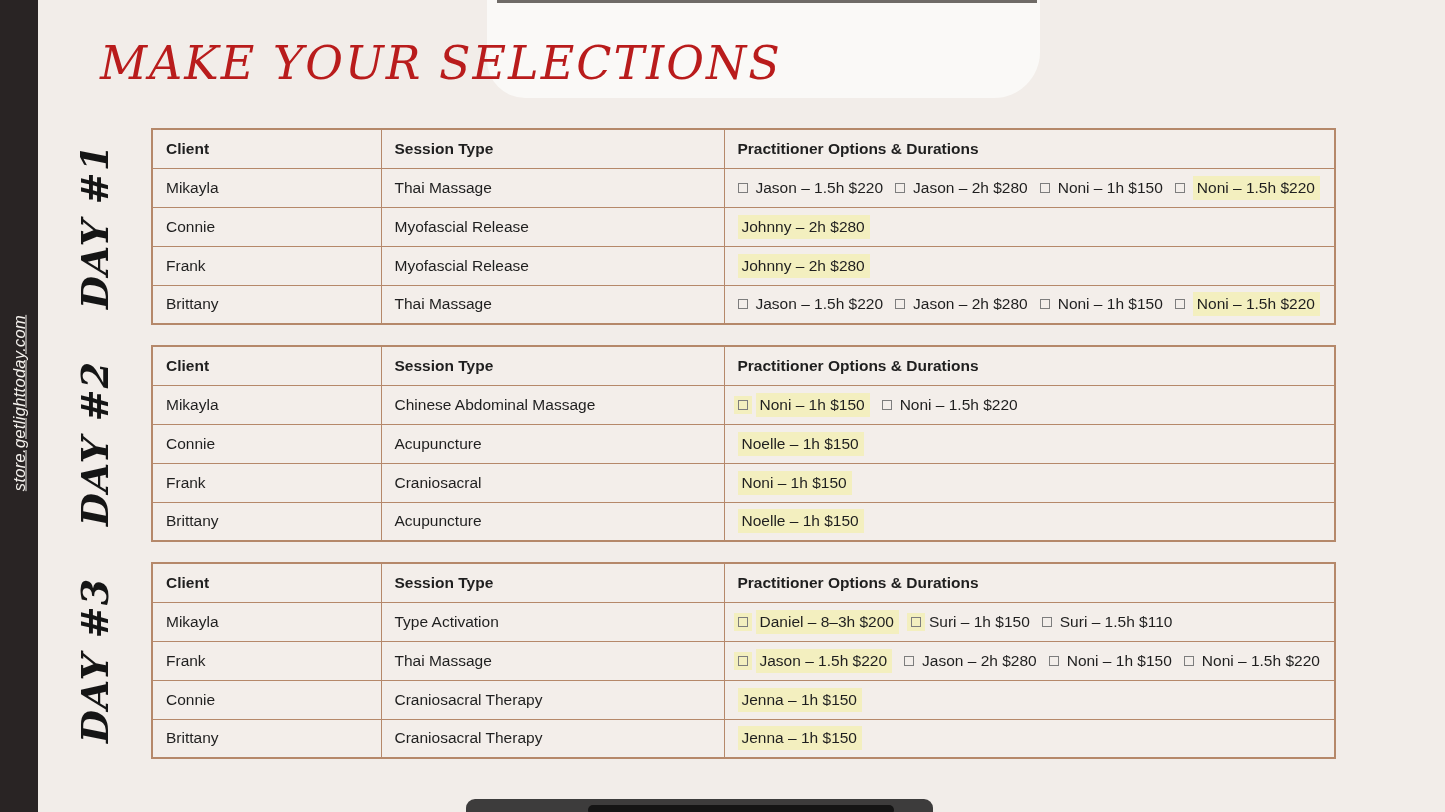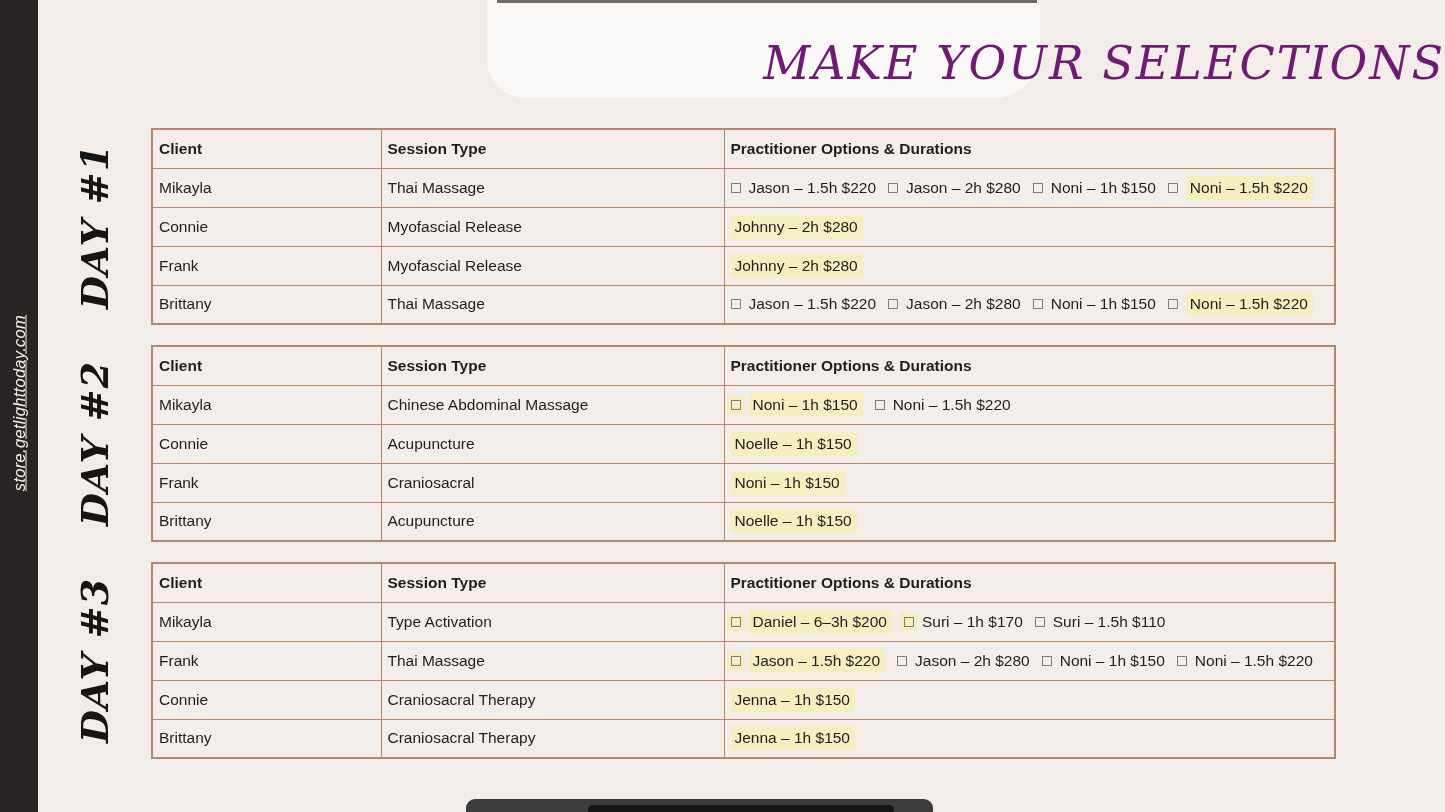--- a/index.html
+++ b/index.html
@@ -25,41 +25,41 @@
     font-family:"Liberation Sans", sans-serif;
   }
 
   
   .title-backdrop{
     position:absolute;left:487px;top:0;width:553px;height:98px;
     background:#faf9f7;border-radius:0 0 46px 38px;
   }
   .title-topline{position:absolute;left:497px;top:0;width:540px;height:3px;background:#6f6b67;}
   .page-title{
-    position:absolute;top:36px;left:100px;right:0;text-align:right;
+    position:absolute;top:36px;left:100px;right:0;text-align:left;
     font-family:"DejaVu Serif", serif;font-style:italic;font-weight:400;
-    font-size:46px;letter-spacing:2px;color:#701a75;
+    font-size:46px;letter-spacing:2px;color:#b91c1c;
   }
 
   
   #tables-root{position:absolute;left:38px;top:128px;}
   .day-block{position:relative;margin-left:113px;width:1183px;margin-bottom:20px;}
   .day-label-col{position:absolute;left:-113px;top:0;bottom:0;width:113px;
     display:flex;align-items:center;justify-content:center;}
   .day-label{
     transform:rotate(-90deg);white-space:nowrap;
     font-family:"DejaVu Serif", serif;font-style:italic;font-weight:700;
     font-size:38px;letter-spacing:1px;color:#151515;
   }
   table.sel-table{border-collapse:collapse;width:1183px;table-layout:fixed;
     background:var(--cell-bg);border:2px solid var(--accent);}
   col.c1{width:229px;} col.c2{width:343px;} col.c3{width:611px;}
   .sel-table th,.sel-table td{
     border:1.6px solid var(--accent);text-align:left;vertical-align:middle;
-    padding:8px 6px;font-size:15.5px;height:39px;white-space:nowrap;overflow:hidden;
+    padding:8px 13px;font-size:15.5px;height:39px;white-space:nowrap;overflow:hidden;
   }
   .sel-table th{font-weight:700;}
 
   
   .opt{margin-right:12px;white-space:nowrap;display:inline-block;}
   .checkbox{
     display:inline-block;width:10px;height:10px;border:1.5px solid #7d7d7d;
     margin-right:8px;vertical-align:0px;background:transparent;
   }
   .checkbox.hl{background:var(--hl);box-shadow:0 0 0 4px var(--hl);}
@@ -181,21 +181,21 @@
             <tr>
               <th>Client</th>
               <th>Session Type</th>
               <th>Practitioner Options &amp; Durations</th>
             </tr>
           </thead>
           <tbody>
             <tr>
               <td>Mikayla</td>
               <td>Type Activation</td>
-              <td><span class="opt"><span class="checkbox hl"></span><span class="opt-label hl">Daniel – 6–3h $200</span></span><span class="opt"><span class="checkbox hl"></span><span class="opt-label">Suri – 1h $170</span></span><span class="opt"><span class="checkbox"></span><span class="opt-label">Suri – 1.5h $110</span></span></td>
+              <td><span class="opt"><span class="checkbox hl"></span><span class="opt-label hl">Daniel – 8–3h $200</span></span><span class="opt"><span class="checkbox hl"></span><span class="opt-label">Suri – 1h $150</span></span><span class="opt"><span class="checkbox"></span><span class="opt-label">Suri – 1.5h $110</span></span></td>
             </tr>
             <tr>
               <td>Frank</td>
               <td>Thai Massage</td>
               <td><span class="opt"><span class="checkbox hl"></span><span class="opt-label hl">Jason – 1.5h $220</span></span><span class="opt"><span class="checkbox"></span><span class="opt-label">Jason – 2h $280</span></span><span class="opt"><span class="checkbox"></span><span class="opt-label">Noni – 1h $150</span></span><span class="opt"><span class="checkbox"></span><span class="opt-label">Noni – 1.5h $220</span></span></td>
             </tr>
             <tr>
               <td>Connie</td>
               <td>Craniosacral Therapy</td>
               <td><span class="opt"><span class="opt-label hl">Jenna – 1h $150</span></span></td>

